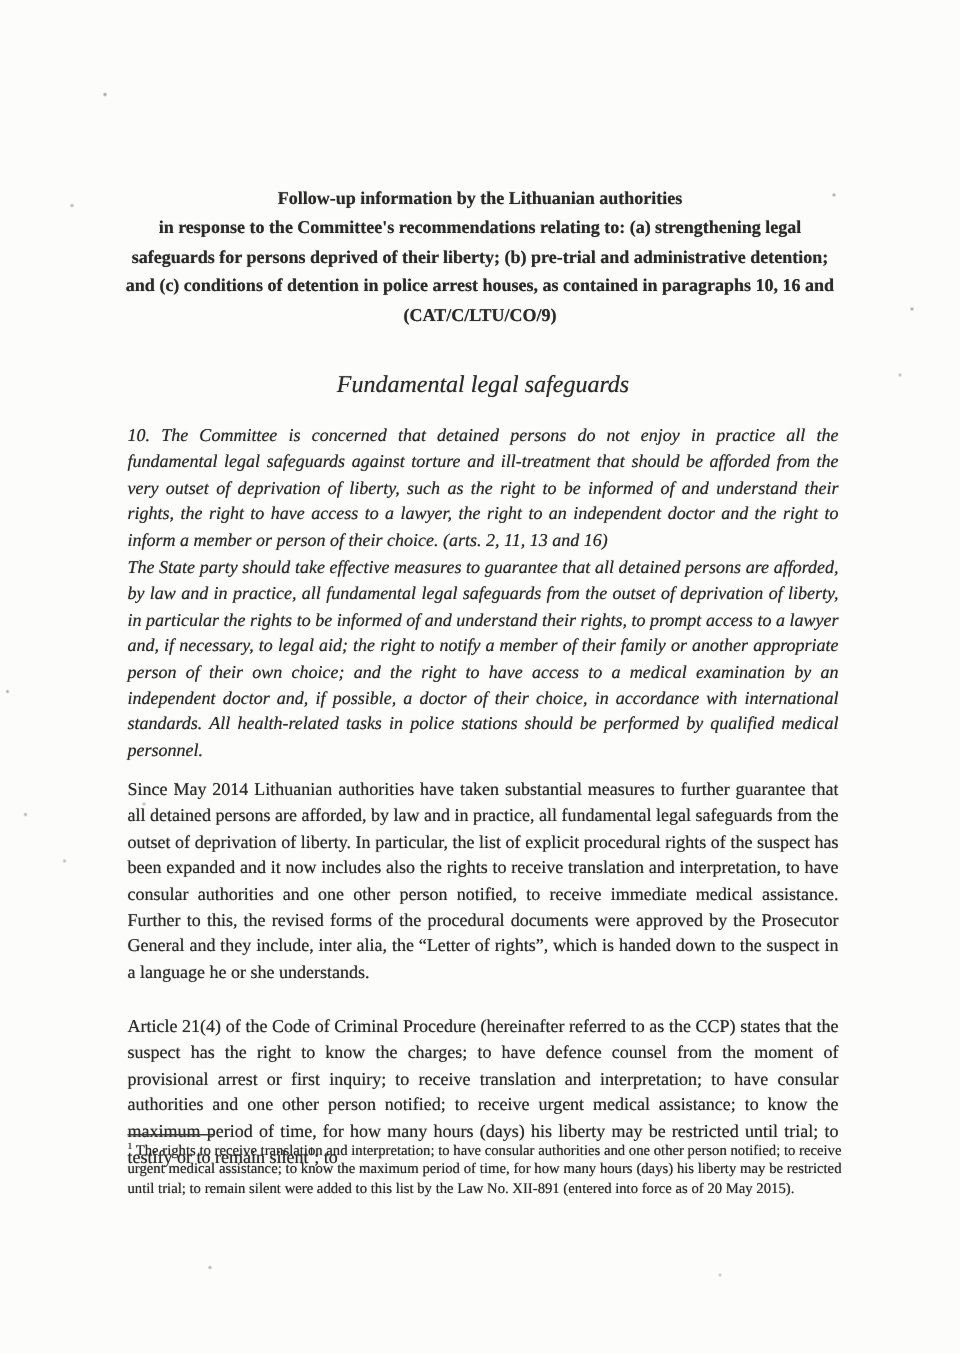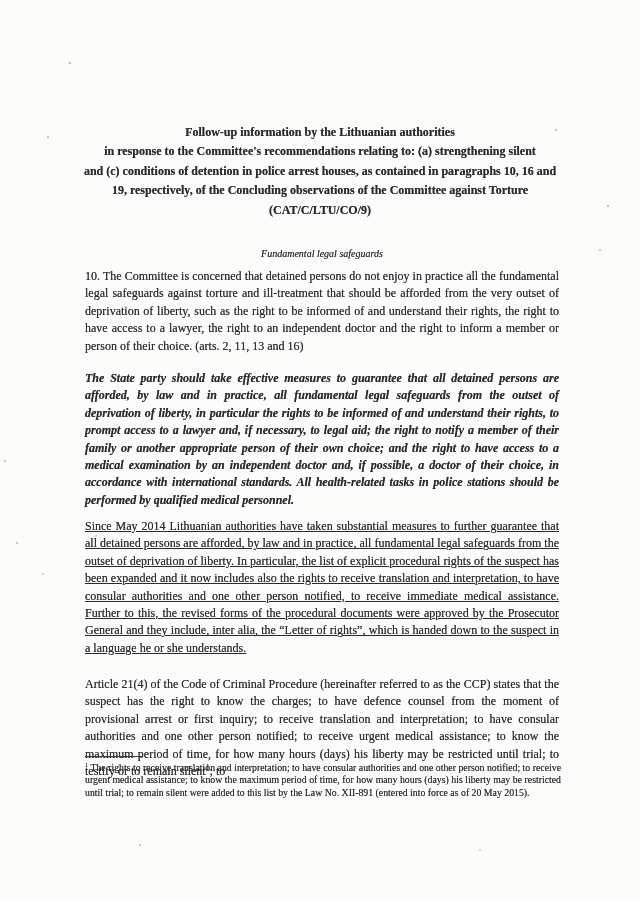--- a/index.html
+++ b/index.html
@@ -39,35 +39,35 @@
   }
   .title-line { white-space: nowrap; }
 
   .section-heading {
     position: absolute;
     top: 248px;
     left: 85px;
     width: 474px;
     text-align: center;
     font-style: italic;
-    font-size: 10px;
+    font-size: 16px;
   }
 
   .para {
     position: absolute;
     left: 85px;
     width: 474px;
     margin: 0;
     text-align: justify;
     font-size: 12px;
     line-height: 17.4px;
   }
-  .p-concern   { top: 268px; }
-  .p-recommend { top: 370px; font-style: italic; font-weight: bold; }
-  .p-resp1     { top: 518px; text-decoration: underline; }
+  .p-concern   { top: 282px; font-style: italic; }
+  .p-recommend { top: 370px; font-style: italic; font-weight: normal; }
+  .p-resp1     { top: 518px; }
   .p-resp2     { top: 676px; }
 
   sup { font-size: 0.65em; line-height: 0; vertical-align: super; }
 
   .fn-rule {
     position: absolute;
     top: 756px;
     left: 85px;
     width: 58px;
     height: 0;
@@ -83,23 +83,23 @@
     text-align: justify;
   }
 </style>
 </head>
 <body>
 
 <div class="page scan-text">
 
   <div class="title-block">
     <div class="title-line">Follow-up information by the Lithuanian authorities</div>
-    <div class="title-line">in response to the Committee's recommendations relating to: (a) strengthening silent</div>
+    <div class="title-line">in response to the Committee's recommendations relating to: (a) strengthening legal</div>
+    <div class="title-line">safeguards for persons deprived of their liberty; (b) pre-trial and administrative detention;</div>
     <div class="title-line">and (c) conditions of detention in police arrest houses, as contained in paragraphs 10, 16 and</div>
-    <div class="title-line">19, respectively, of the Concluding observations of the Committee against Torture</div>
     <div class="title-line">(CAT/C/LTU/CO/9)</div>
   </div>
 
   <div class="section-heading">Fundamental legal safeguards</div>
 
   <p class="para p-concern">10. The Committee is concerned that detained persons do not enjoy in practice all the fundamental legal safeguards against torture and ill-treatment that should be afforded from the very outset of deprivation of liberty, such as the right to be informed of and understand their rights, the right to have access to a lawyer, the right to an independent doctor and the right to inform a member or person of their choice. (arts. 2, 11, 13 and 16)</p>
 
   <p class="para p-recommend">The State party should take effective measures to guarantee that all detained persons are afforded, by law and in practice, all fundamental legal safeguards from the outset of deprivation of liberty, in particular the rights to be informed of and understand their rights, to prompt access to a lawyer and, if necessary, to legal aid; the right to notify a member of their family or another appropriate person of their own choice; and the right to have access to a medical examination by an independent doctor and, if possible, a doctor of their choice, in accordance with international standards. All health-related tasks in police stations should be performed by qualified medical personnel.</p>
 
   <p class="para p-resp1">Since May 2014 Lithuanian authorities have taken substantial measures to further guarantee that all detained persons are afforded, by law and in practice, all fundamental legal safeguards from the outset of deprivation of liberty. In particular, the list of explicit procedural rights of the suspect has been expanded and it now includes also the rights to receive translation and interpretation, to have consular authorities and one other person notified, to receive immediate medical assistance. Further to this, the revised forms of the procedural documents were approved by the Prosecutor General and they include, inter alia, the “Letter of rights”, which is handed down to the suspect in a language he or she understands.</p>

